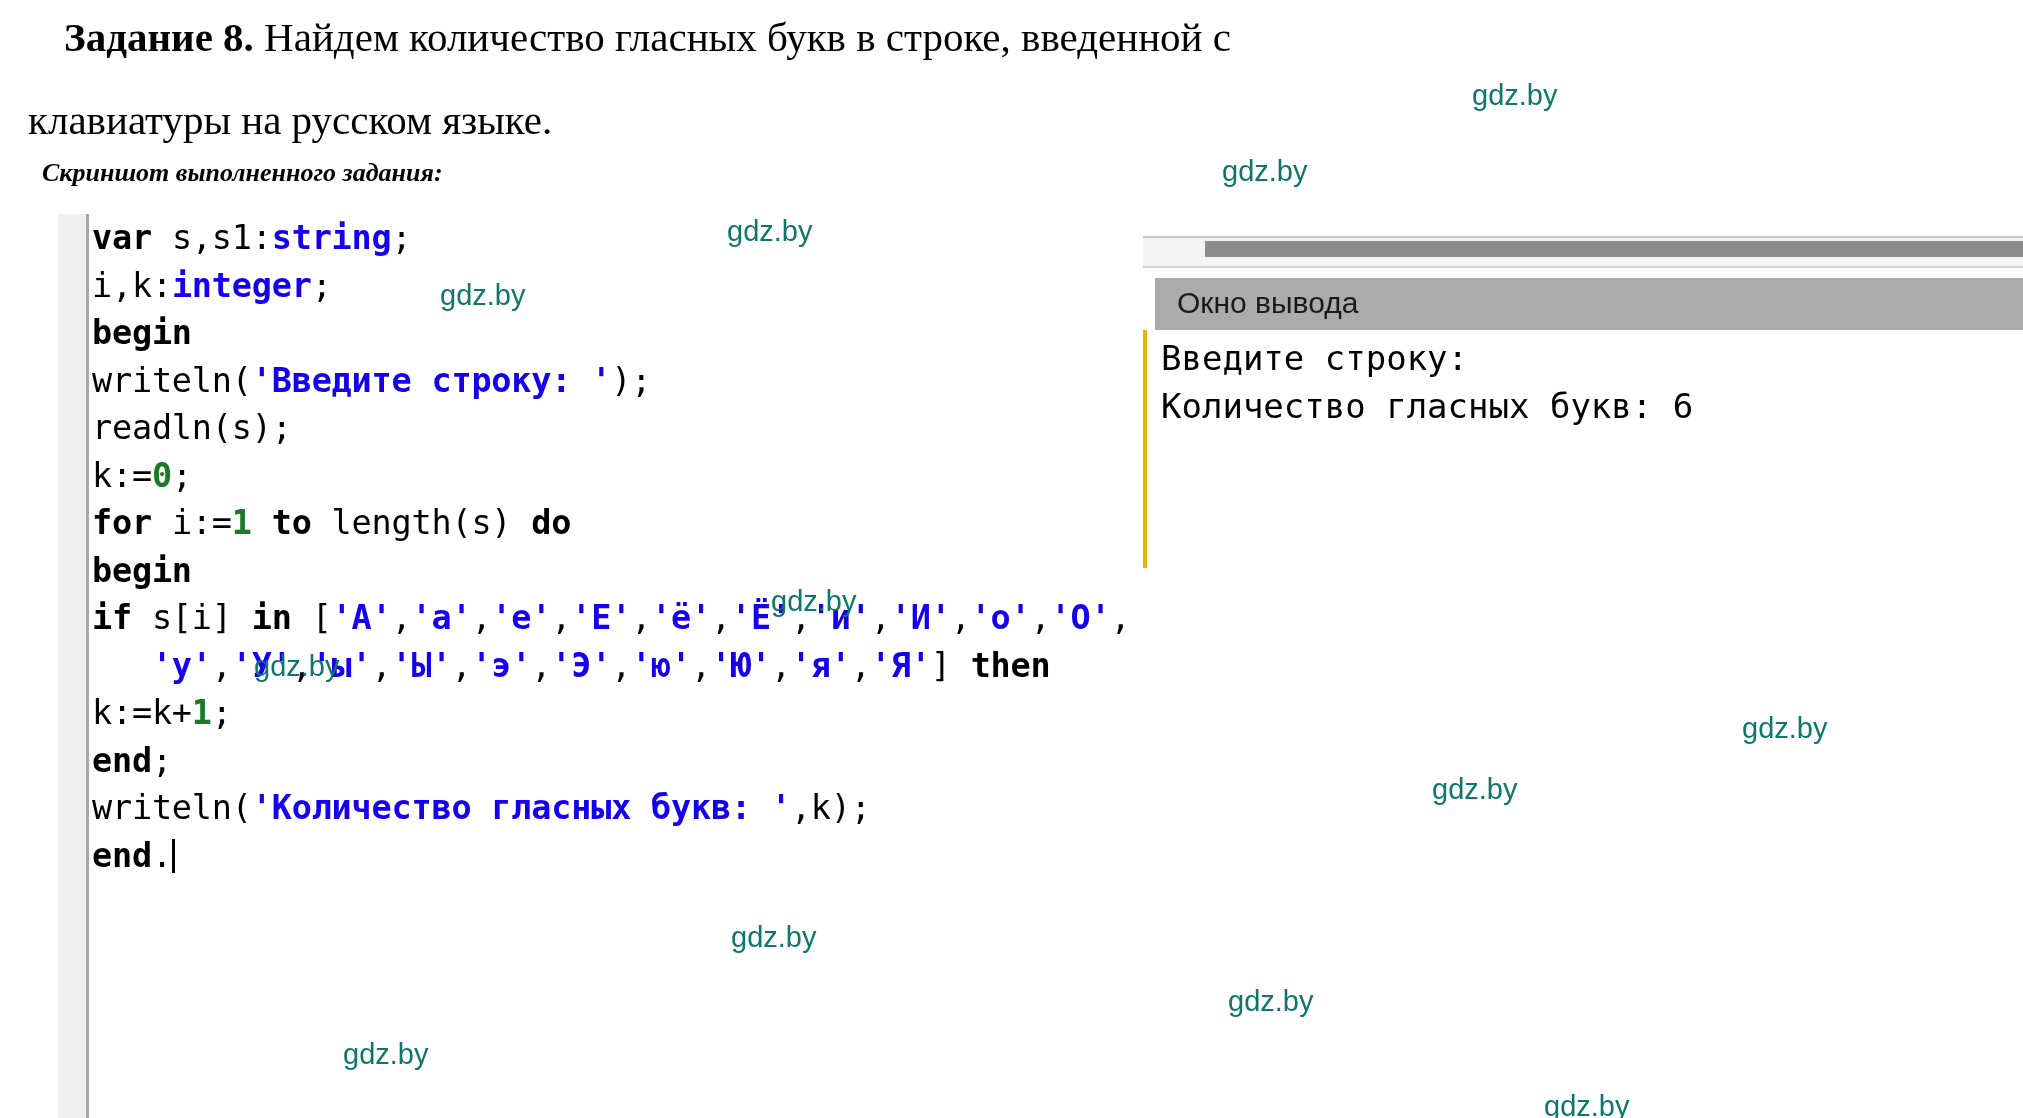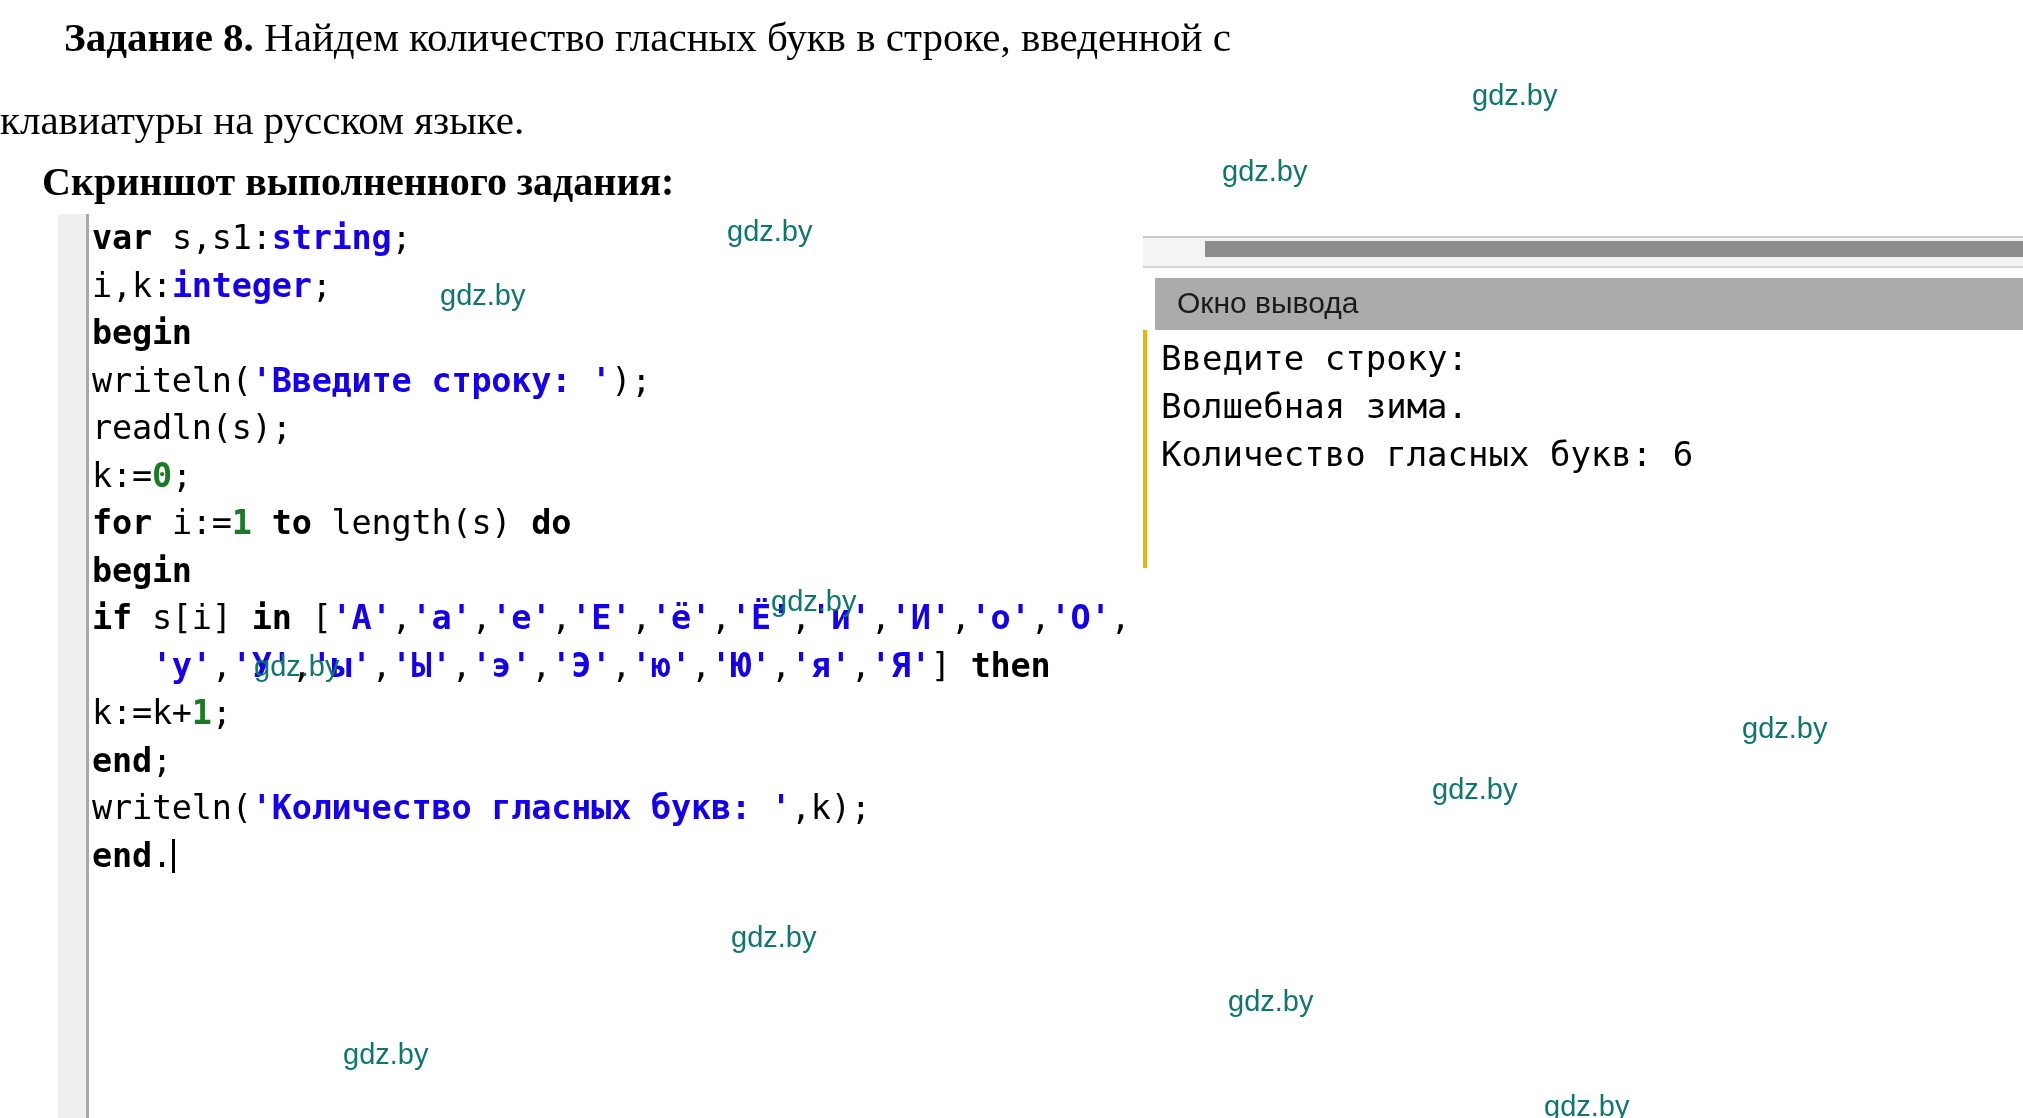--- a/index.html
+++ b/index.html
@@ -33,28 +33,30 @@
     margin-left: 24px;
   }
   .doc-line-2 {
     position: absolute;
     left: 0px;
     top: 96px;
     font-family: "Liberation Serif", serif;
     font-size: 41px;
     color: #000000;
     white-space: nowrap;
+    padding-left: 28px;
   }
   .doc-subtitle {
     position: absolute;
     left: 42px;
     top: 158px;
     font-family: "Liberation Serif", serif;
-    font-size: 40px;
+    font-size: 26px;
     font-weight: bold;
+    font-style: italic;
     color: #000000;
     white-space: nowrap;
   }
 
   
   #code-pane {
     position: absolute;
     left: 58px;
     top: 214px;
     width: 1080px;
@@ -206,21 +208,21 @@
 
 <div id="output-window">
   <div id="output-scrollbar-track">
     <div id="output-scrollbar-thumb"></div>
   </div>
   <div id="output-gap"></div>
   <div id="output-titlebar">
     <div id="output-title">Окно вывода</div>
   </div>
   <div id="output-body">
-    <div id="output-text"><div>Введите строку:</div><div>Волшебная зима.</div><div>Количество гласных букв: 6</div></div>
+    <div id="output-text"><div>Введите строку:</div><div>Количество гласных букв: 6</div></div>
   </div>
 </div>
 
 <div id="watermark-layer">
     <div class="wm" style="left: 1472px; top: 79px;">gdz.by</div>
     <div class="wm" style="left: 1222px; top: 155px;">gdz.by</div>
     <div class="wm" style="left: 727px; top: 215px;">gdz.by</div>
     <div class="wm" style="left: 440px; top: 279px;">gdz.by</div>
     <div class="wm" style="left: 771px; top: 585px;">gdz.by</div>
     <div class="wm" style="left: 254px; top: 650px;">gdz.by</div>

